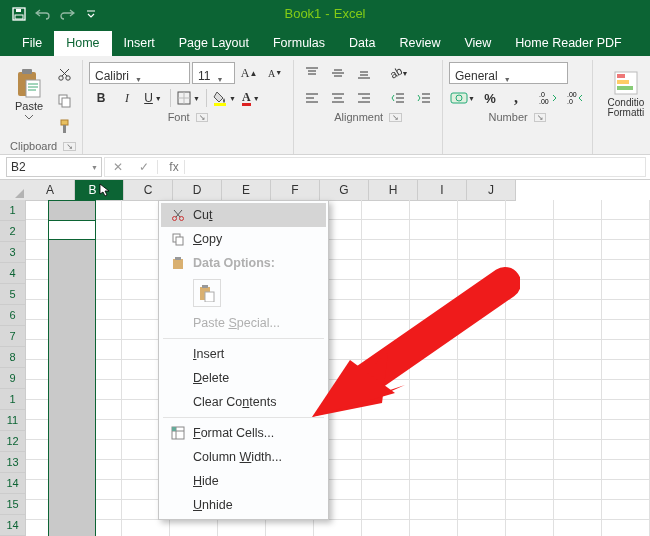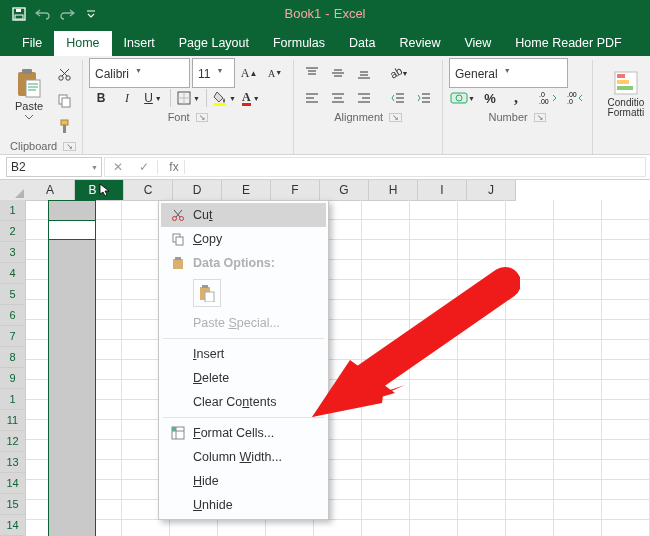--- a/index.html
+++ b/index.html
@@ -1,37 +1,37 @@
 <!DOCTYPE html>
 <html><head>
 <meta charset="utf-8">
 <style>
 html,body{margin:0;padding:0;font-family:"Segoe UI",Tahoma,sans-serif;font-size:12px;color:#323232;background:#fff;overflow:hidden}
 
-.titlebar{background:#0c6434;height:28px;display:flex;align-items:center;position:relative;color:#fca5a5}
+.titlebar{background:#0c6434;height:28px;display:flex;align-items:center;position:relative;color:#84cc16}
 .qat{display:flex;align-items:center;gap:2px;padding-left:8px}
 .qat .qbtn{width:22px;height:22px;display:flex;align-items:center;justify-content:center;border-radius:2px}
 .qat .qbtn.disabled{opacity:.55}
 .title{position:absolute;left:50%;top:0;transform:translateX(-50%);line-height:28px;font-size:13px}
 .title .dash{margin:0 4px}
 
 .tabs{background:#0c6434;height:28px;display:flex;align-items:flex-end;padding-left:10px;color:#fff;font-size:12.5px}
 .tab{padding:5px 12px 6px 12px;cursor:pointer}
 .tab.active{background:#fff;color:#0c6434}
 
 .ribbon{background:#f1f1f1;border-bottom:1px solid #d4d4d4;height:94px;display:flex;align-items:stretch;padding:4px 4px 0 4px;gap:0}
 .group{display:flex;flex-direction:column;align-items:stretch;border-right:1px solid #d8d8d8;padding:2px 6px 0 6px}
 .group:last-child{border-right:none}
 .group-body{display:flex;align-items:flex-start;gap:4px}
 .group-label{font-size:11px;color:#666;text-align:center;padding:2px 0 4px 0;display:flex;align-items:center;justify-content:center;gap:6px}
 .group-label .dlg{font-size:8px;color:#777;border:1px solid #c9c9c9;padding:0 2px;line-height:7px}
 .rbtn{height:22px;min-width:22px;display:inline-flex;align-items:center;justify-content:center;cursor:pointer;border:1px solid transparent}
 .bigbtn{width:38px;height:64px;display:flex;flex-direction:column;align-items:center;justify-content:center;gap:3px}
 .bigbtn .cap{font-size:11px;line-height:11px;text-align:center}
-.selectbox{height:20px;border:1px solid #ababab;background:#fff;display:inline-flex;align-items:flex-start;padding:8px 2px 0 5px;font-size:12px;color:#333}
+.selectbox{height:20px;border:1px solid #ababab;background:#fff;display:inline-flex;align-items:flex-end;padding:0 2px 0 5px;font-size:12px;color:#333}
 .selectbox .dd{margin-left:6px;font-size:7px;color:#666}
 .row{display:flex;align-items:center;gap:2px;height:22px}
 
 .fbar{height:24px;border-bottom:1px solid #d0d0d0;display:flex;align-items:stretch;background:#fff}
 .namebox{width:86px;border:1px solid #ccc;margin:2px 2px 2px 6px;display:flex;align-items:center;padding:0 4px;font-size:12px;position:relative}
 .namebox .dd{position:absolute;right:3px;font-size:7px;color:#888}
 .fx-area{display:flex;align-items:center;margin:2px 0;border:1px solid #e3e3e3;flex:1;margin-right:4px}
 .fx-btn{width:26px;display:flex;align-items:center;justify-content:center;color:#9a9a9a;font-size:12px}
 .fx-btn.sep{border-right:1px solid #e3e3e3}
 .fx-label{color:#777;padding-left:6px}

